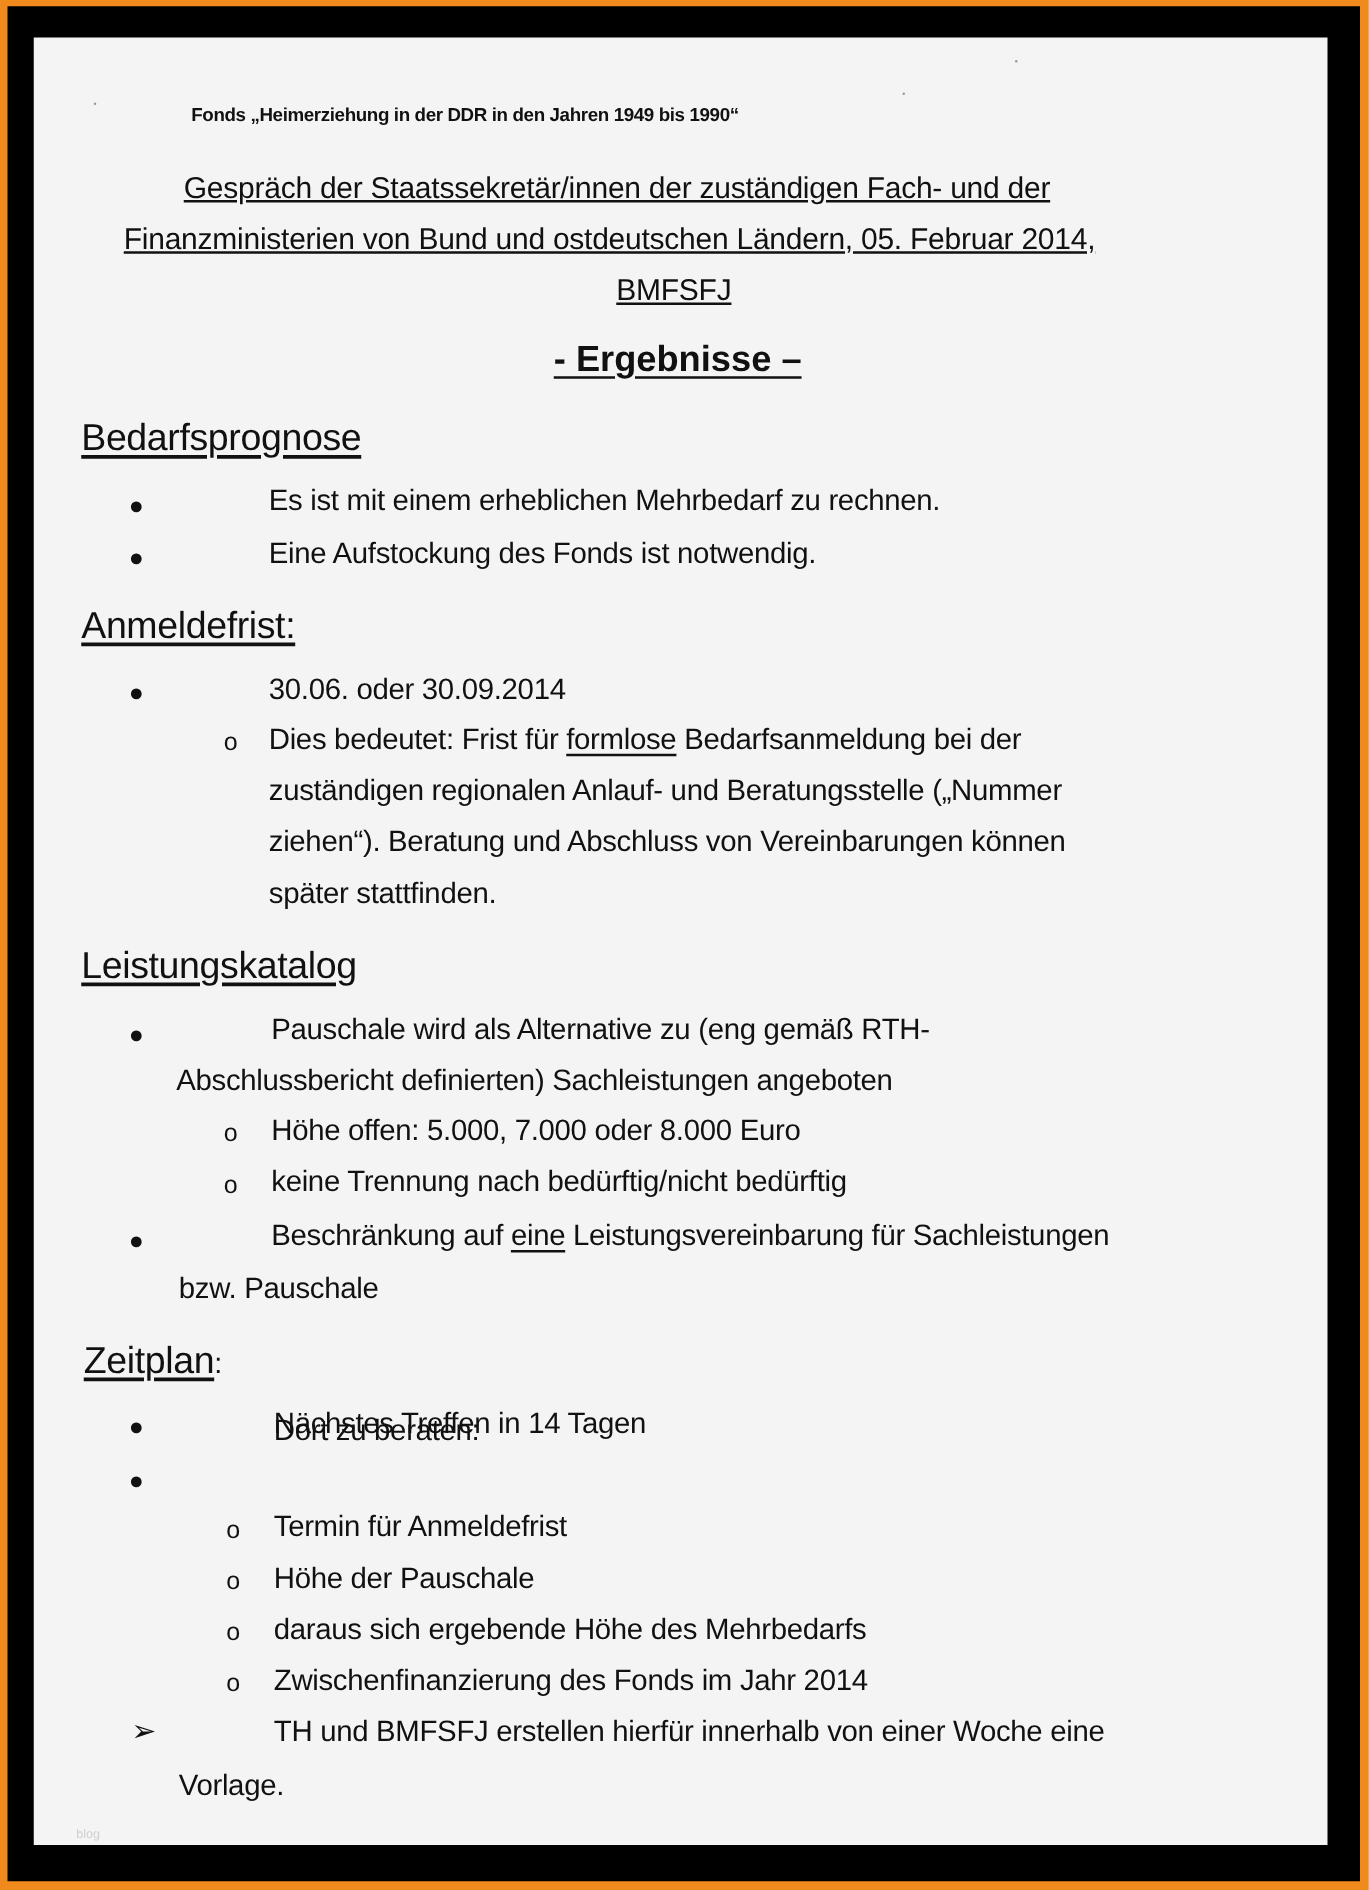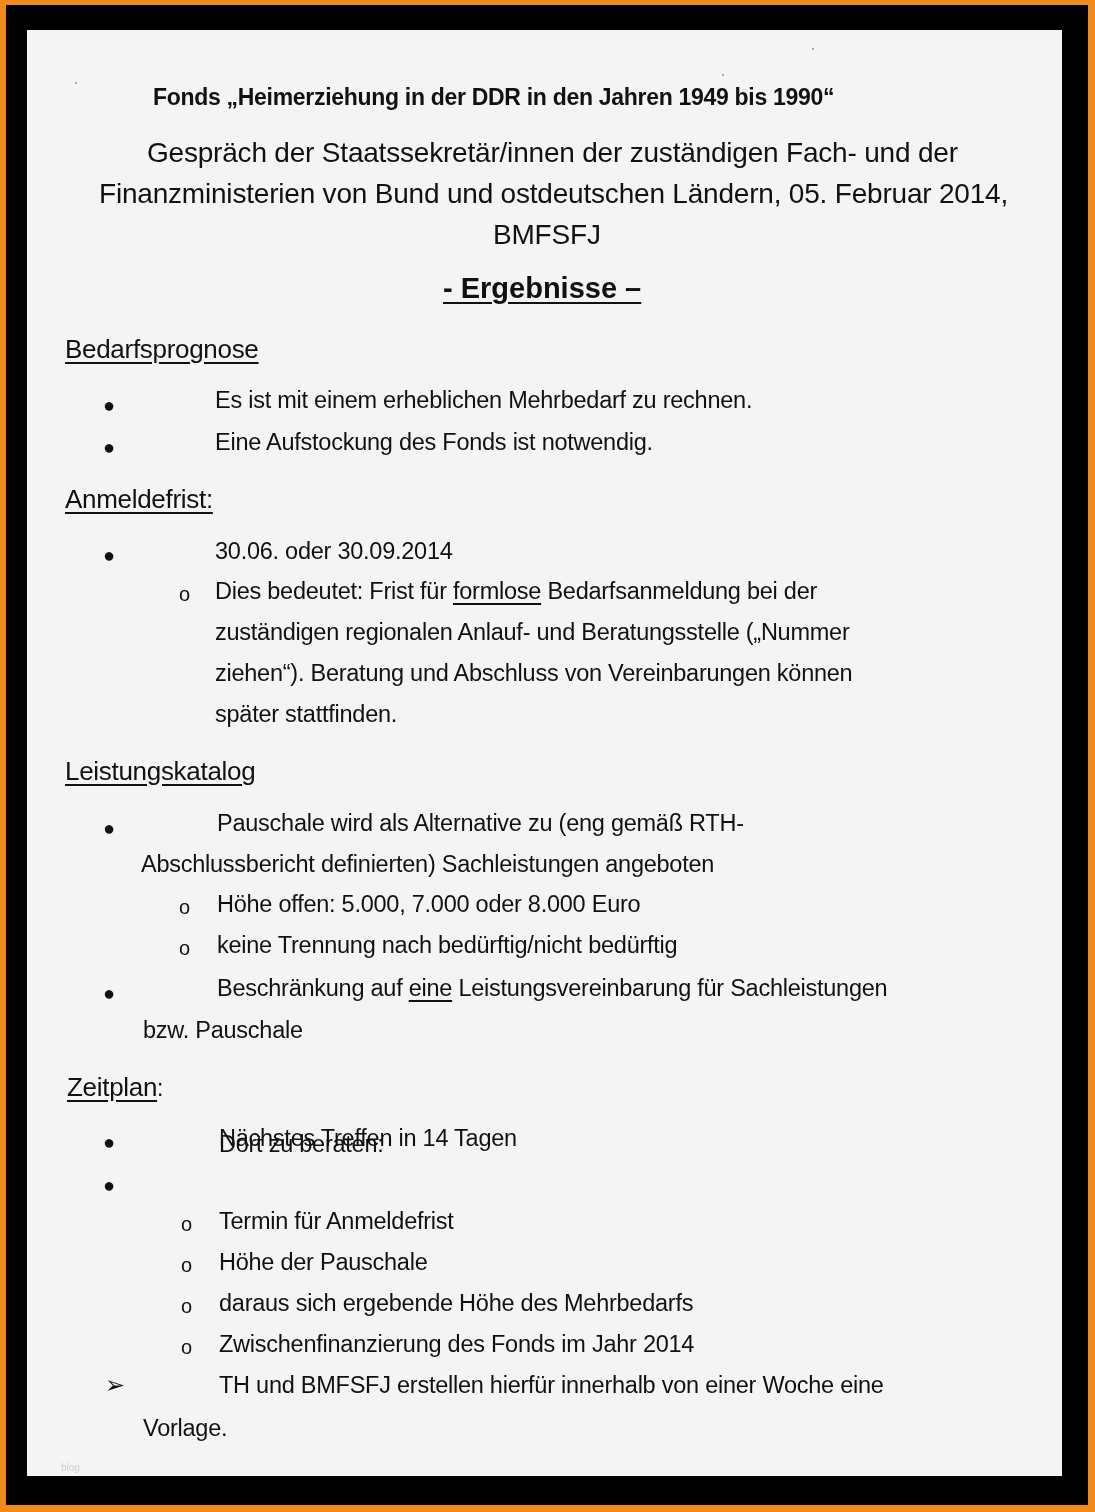--- a/index.html
+++ b/index.html
@@ -10,24 +10,24 @@
     }
     .frame {
       position: absolute; left: 6px; top: 5px; width: 1082px; height: 1500px;
       background: #000;
     }
     .paper {
       position: absolute; left: 27px; top: 30px; width: 1035px; height: 1446px;
       background: #f4f4f4; color: #111;
     }
     .abs { position: absolute; white-space: nowrap; }
-    .title { font-weight: bold; font-size: 23px; letter-spacing: -0.3px; }
-    .sub { font-size: 28px; letter-spacing: -0.2px; }
+    .title { font-weight: bold; font-size: 15px; letter-spacing: -0.3px; }
+    .sub { font-size: 24px; letter-spacing: -0.2px; text-decoration: underline; }
     .results { font-weight: bold; font-size: 29px; text-decoration: underline; text-underline-offset: 4px; }
-    .heading { font-size: 26px; text-decoration: underline; text-underline-offset: 4px; letter-spacing: -0.3px; }
+    .heading { font-size: 30px; text-decoration: underline; text-underline-offset: 4px; letter-spacing: -0.3px; }
     .t { font-size: 23.5px; letter-spacing: -0.25px; }
     .u { text-decoration: underline; text-underline-offset: 4px; }
     .bullet { font-size: 20px; }
     .circle { font-size: 20px; }
     .arrow { font-size: 24px; font-weight: bold; }
     .watermark { font-size: 10px; color: #cfcfcf; padding-left: 22px; }
     .speck { position: absolute; width: 2px; height: 2px; background: #999; border-radius: 1px; }
   </style>
 </head>
 <body>

